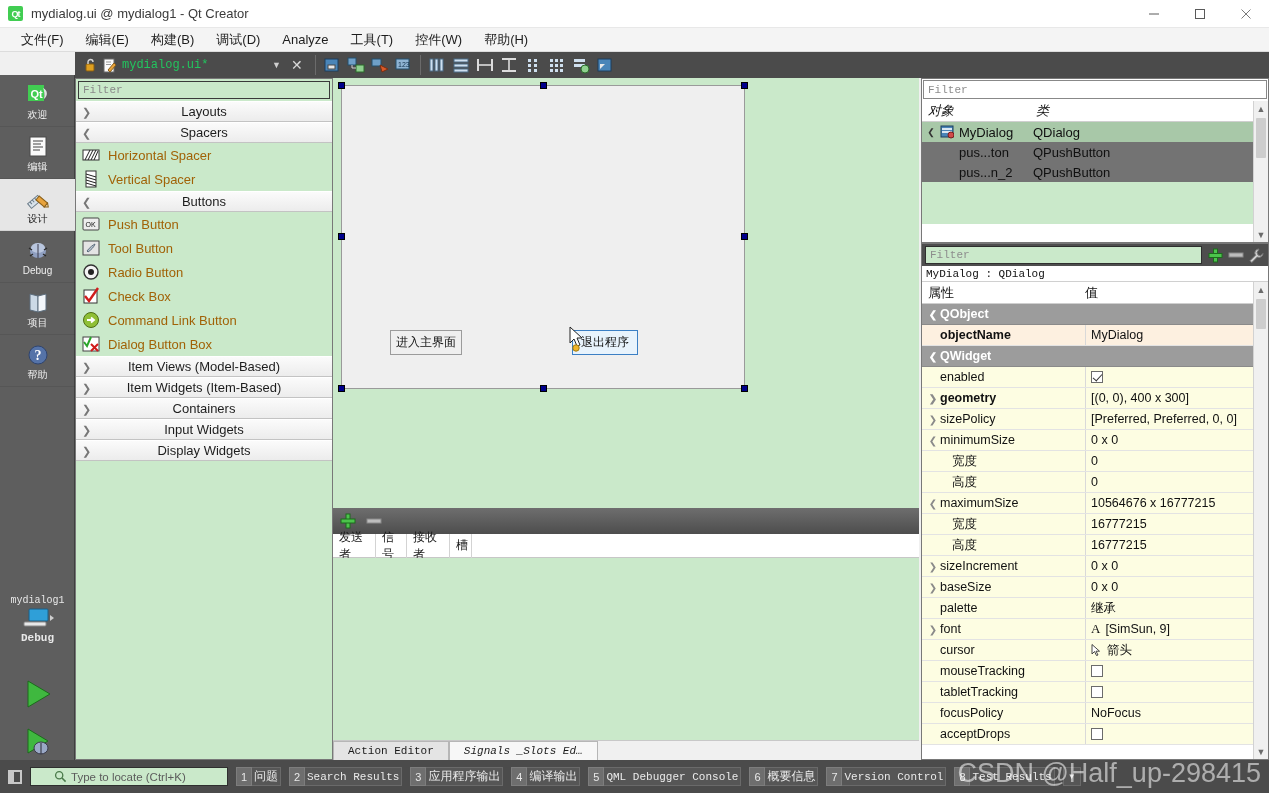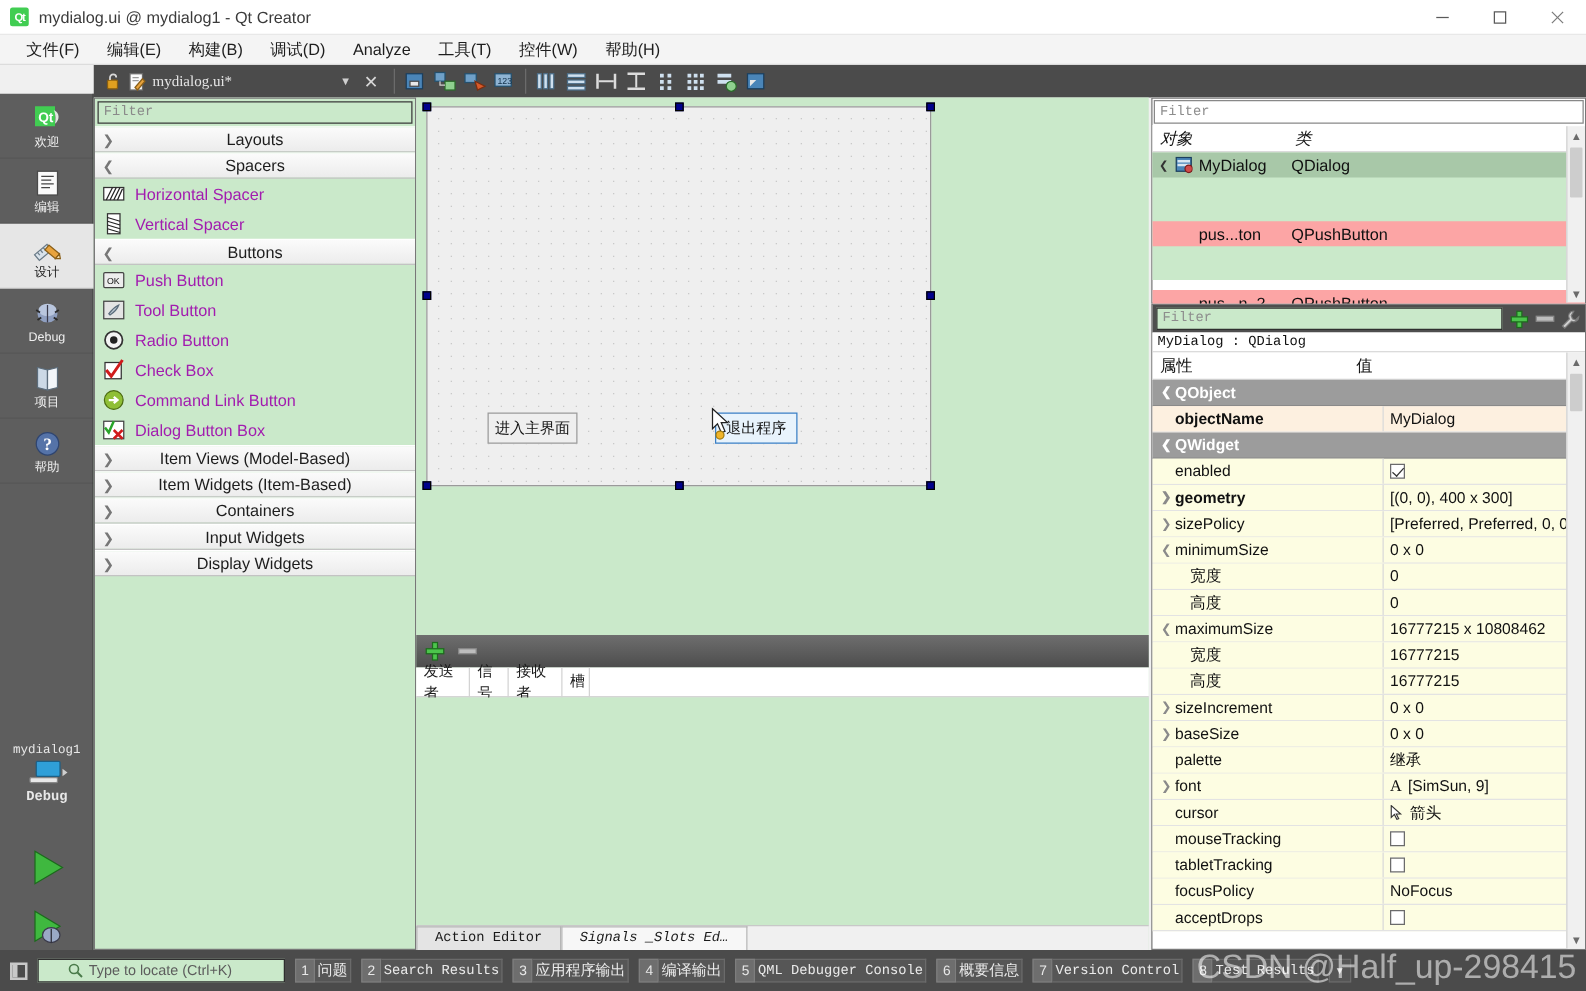--- a/index.html
+++ b/index.html
@@ -83,38 +83,38 @@
   }
   .wb-cat {
     height:21px; display:flex; align-items:center; position:relative;
     background:linear-gradient(to bottom,#fbfbfb 0%,#ececec 100%);
     border-top:1px solid #ffffff; border-bottom:1px solid #c3c3c3;
     font-size:13px; color:#1d1d1d; justify-content:center;
   }
   .wb-cat .arrow { position:absolute; left:6px; top:4px; color:#777; font-size:11px; }
   .wb-item {
     height:24px; display:flex; align-items:center; padding-left:6px; gap:8px;
-    font-size:13px; color:#a21caf;
+    font-size:13px; color:#a16207;
   }
   .wb-ico { width:18px; height:18px; flex:none; }
 
   
   .center-area {
     position:absolute; left:333px; top:78px; width:586px; height:682px;
     background:#cae9ca;
   }
   .formtabs {
     position:absolute; left:75px; top:52px; width:1194px; height:26px;
     background:#4b4b4b; display:flex; align-items:center;
   }
   .ftab-left { display:flex; align-items:center; height:26px; }
   .lock-ico { width:14px; height:14px; margin:0 5px 0 8px; }
   .file-ico { width:15px; height:15px; margin-right:5px; }
   .ftab-name {
-    font-family:Liberation Serif, serif; font-size:12px; color:#e5e5e5;
+    font-family:Liberation Mono, monospace; font-size:12px; color:#22c55e;
     min-width:150px;
   }
   .ftab-caret { color:#cfcfcf; font-size:9px; margin:0 10px 0 0; }
   .ftab-x { color:#d8d8d8; font-size:14px; margin-right:8px; }
   .ftab-sep { width:1px; height:20px; background:#6b6b6b; margin:0 4px; }
   .tbtn { width:20px; height:20px; margin:0 2px; display:block; }
 
   .form-canvas {
     position:absolute; left:341px; top:85px; width:404px; height:304px;
     background:#efefef; border:1px solid #9a9a9a;
@@ -162,21 +162,21 @@
   }
   .oi-filter {
     height:19px; margin:1px; background:#fff; border:1px solid #888;
     display:flex; align-items:center; padding-left:4px;
     font-family:"Liberation Mono",monospace; font-size:11px; color:#8d8d8d;
   }
   .oi-head { height:22px; display:flex; background:#fff; border-bottom:1px solid #cfcfcf;font-style:italic; }
   .oi-head .c { display:flex; align-items:center; font-size:13px; padding-left:6px; color:#111; }
   .oi-row { height:20px; display:flex; align-items:center; font-size:13px; color:#101010; }
   .oi-row.sel { background:#a8c8a8; }
-  .oi-row.child { background:#fca5a5;margin-top:35px; }
+  .oi-row.child { background:#737373; }
   .oi-rows { background:#cae9ca; height:102px; }
 
   .proped {
     position:absolute; left:921px; top:243px; width:348px; height:517px;
     background:#fff; border:1px solid #787878;
   }
   .pe-toolbar { height:22px; display:flex; align-items:center; background:#4e4e4e; }
   .pe-filter {
     flex:1; height:18px; margin:2px 3px; background:#cae9ca; border:1px solid #2f2f2f;
     display:flex; align-items:center; padding-left:4px;
@@ -185,21 +185,21 @@
   .pe-obj {
     height:16px; background:#fff; border-bottom:1px solid #d0d0d0;
     font-family:"Liberation Mono",monospace; font-size:11px;
     display:flex; align-items:center; padding-left:4px; color:#111;
   }
   .pe-head { height:22px; display:flex; background:#fff; border-bottom:1px solid #cfcfcf; }
   .pe-head .c { display:flex; align-items:center; font-size:13px; padding-left:6px; color:#111; }
   .pe-rows { height:455px; overflow:hidden; }
   .pe-row { height:21px; display:flex; font-size:12.5px; color:#111; border-bottom:1px solid #e3e3e3; }
   .pe-row .k {
-    width:185px; display:flex; align-items:center; padding-left:4px; position:relative;
+    width:164px; display:flex; align-items:center; padding-left:4px; position:relative;
     border-right:1px solid #d9d9d9;
   }
   .pe-row .v { flex:1; display:flex; align-items:center; padding-left:5px; gap:5px; }
   .pe-row.group { background:#9c9c9c; color:#fff; font-weight:bold; border-bottom:1px solid #8a8a8a; }
   .pe-row.group .k { width:auto; flex:1; border-right:none; padding-left:4px; }
   .pe-row.normal { background:#fdfde2; }
   .pe-row.normal .k { background:#fdfde2; }
   .pe-row.highlight { background:#fdf0e0; }
   .pe-row.highlight .k { background:#fdf0e0; font-weight:bold; }
   .pe-row.bold .k { font-weight:bold; }
@@ -771,21 +771,21 @@
             <span>0</span>
           </div>
       </div>
 
       <div class="pe-row normal">
         <div class="k">
             <span class="twisty">❮</span>
             <span>maximumSize</span>
           </div>
         <div class="v">
-            <span>16777215 x 10808462</span>
+            <span>10564676 x 16777215</span>
           </div>
       </div>
       <div class="pe-row normal">
         <div class="k">
             <span class="indent"></span>
             <span class="sub">宽度</span>
           </div>
         <div class="v">
             <span>16777215</span>
           </div>

